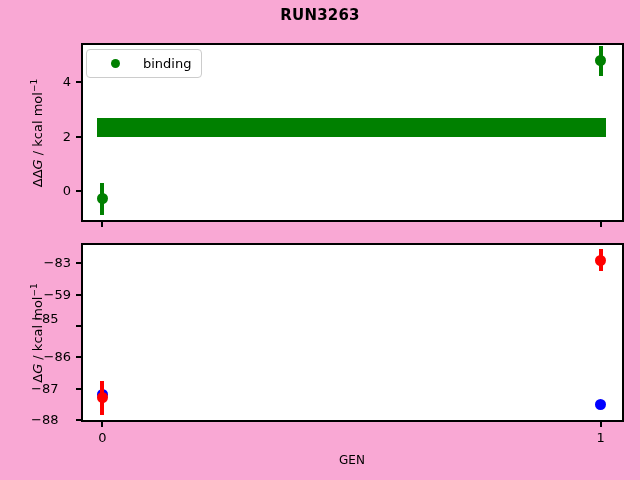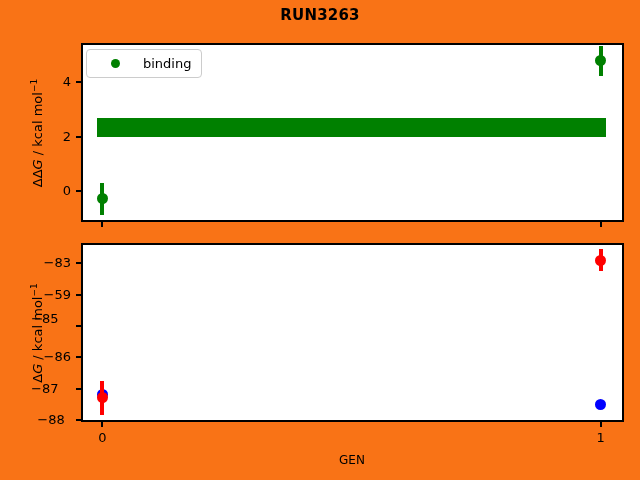--- a/index.html
+++ b/index.html
@@ -1,17 +1,17 @@
 <!DOCTYPE html>
 <html><head>
 <meta charset="utf-8">
 <style>
   html,body{margin:0;padding:0;background:#ffffff;}
   #figure{
-    position:relative;width:640px;height:480px;background:#f97316;
+    position:relative;width:640px;height:480px;background:#f9a8d4;
     font-family:"DejaVu Sans","Liberation Sans",sans-serif;color:#000000;
     overflow:hidden;
   }
   .fig-title{
     position:absolute;left:0;top:6px;width:640px;text-align:center;
     font-size:15px;font-weight:bold;letter-spacing:0.2px;
   }
   .axes{
     position:absolute;border:2px solid #000000;background:#ffffff;box-sizing:border-box;
   }
@@ -72,21 +72,21 @@
     <div class="ticklabel" style="left: 31px; top: 255.341px; width: 40px; text-align: right;">−83</div>
     <div class="tickmark" style="left: 76px; top: 293.635px; width: 5px; height: 2px;"></div>
     <div class="ticklabel" style="left: 31px; top: 286.635px; width: 40px; text-align: right;">−59</div>
     <div class="tickmark" style="left: 76px; top: 324.928px; width: 5px; height: 2px;"></div>
     <div class="ticklabel" style="left: 31px; top: 311px; width: 40px; ">−85</div>
     <div class="tickmark" style="left: 76px; top: 356.222px; width: 5px; height: 2px;"></div>
     <div class="ticklabel" style="left: 31px; top: 349.222px; width: 40px; text-align: right;">−86</div>
     <div class="tickmark" style="left: 76px; top: 387.516px; width: 5px; height: 2px;"></div>
     <div class="ticklabel" style="left: 31px; top: 380.516px; width: 40px; text-align: left;">−87</div>
     <div class="tickmark" style="left: 76px; top: 418.809px; width: 5px; height: 2px;"></div>
-    <div class="ticklabel" style="left: 31px; top: 411.809px; width: 40px; text-align: center;">−88</div>
+    <div class="ticklabel" style="left: 31px; top: 411.809px; width: 40px; text-align: left;">−88</div>
     <div class="tickmark" style="left: 101.421px; top: 422px; width: 2px; height: 5px;"></div>
     <div class="ticklabel" style="left: 82.4211px; top: 430px; width: 40px; text-align: center;">0</div>
     <div class="tickmark" style="left: 599.586px; top: 422px; width: 2px; height: 5px;"></div>
     <div class="ticklabel" style="left: 580.586px; top: 430px; width: 40px; text-align: center;">1</div>
     <div class="ebar" style="left: 100.421px; top: 382.257px; width: 4px; height: 25.035px; background: rgb(0, 0, 255);"></div>
     <div class="pt" style="left: 96.9211px; top: 389.274px; width: 11px; height: 11px; background: rgb(0, 0, 255);"></div>
     <div class="ebar" style="left: 598.586px; top: 401.033px; width: 4px; height: 6.25874px; background: rgb(0, 0, 255);"></div>
     <div class="pt" style="left: 595.086px; top: 398.663px; width: 11px; height: 11px; background: rgb(0, 0, 255);"></div>
     <div class="ebar" style="left: 100.421px; top: 380.692px; width: 4px; height: 34.4231px; background: rgb(255, 0, 0);"></div>
     <div class="pt" style="left: 96.9211px; top: 392.404px; width: 11px; height: 11px; background: rgb(255, 0, 0);"></div>

